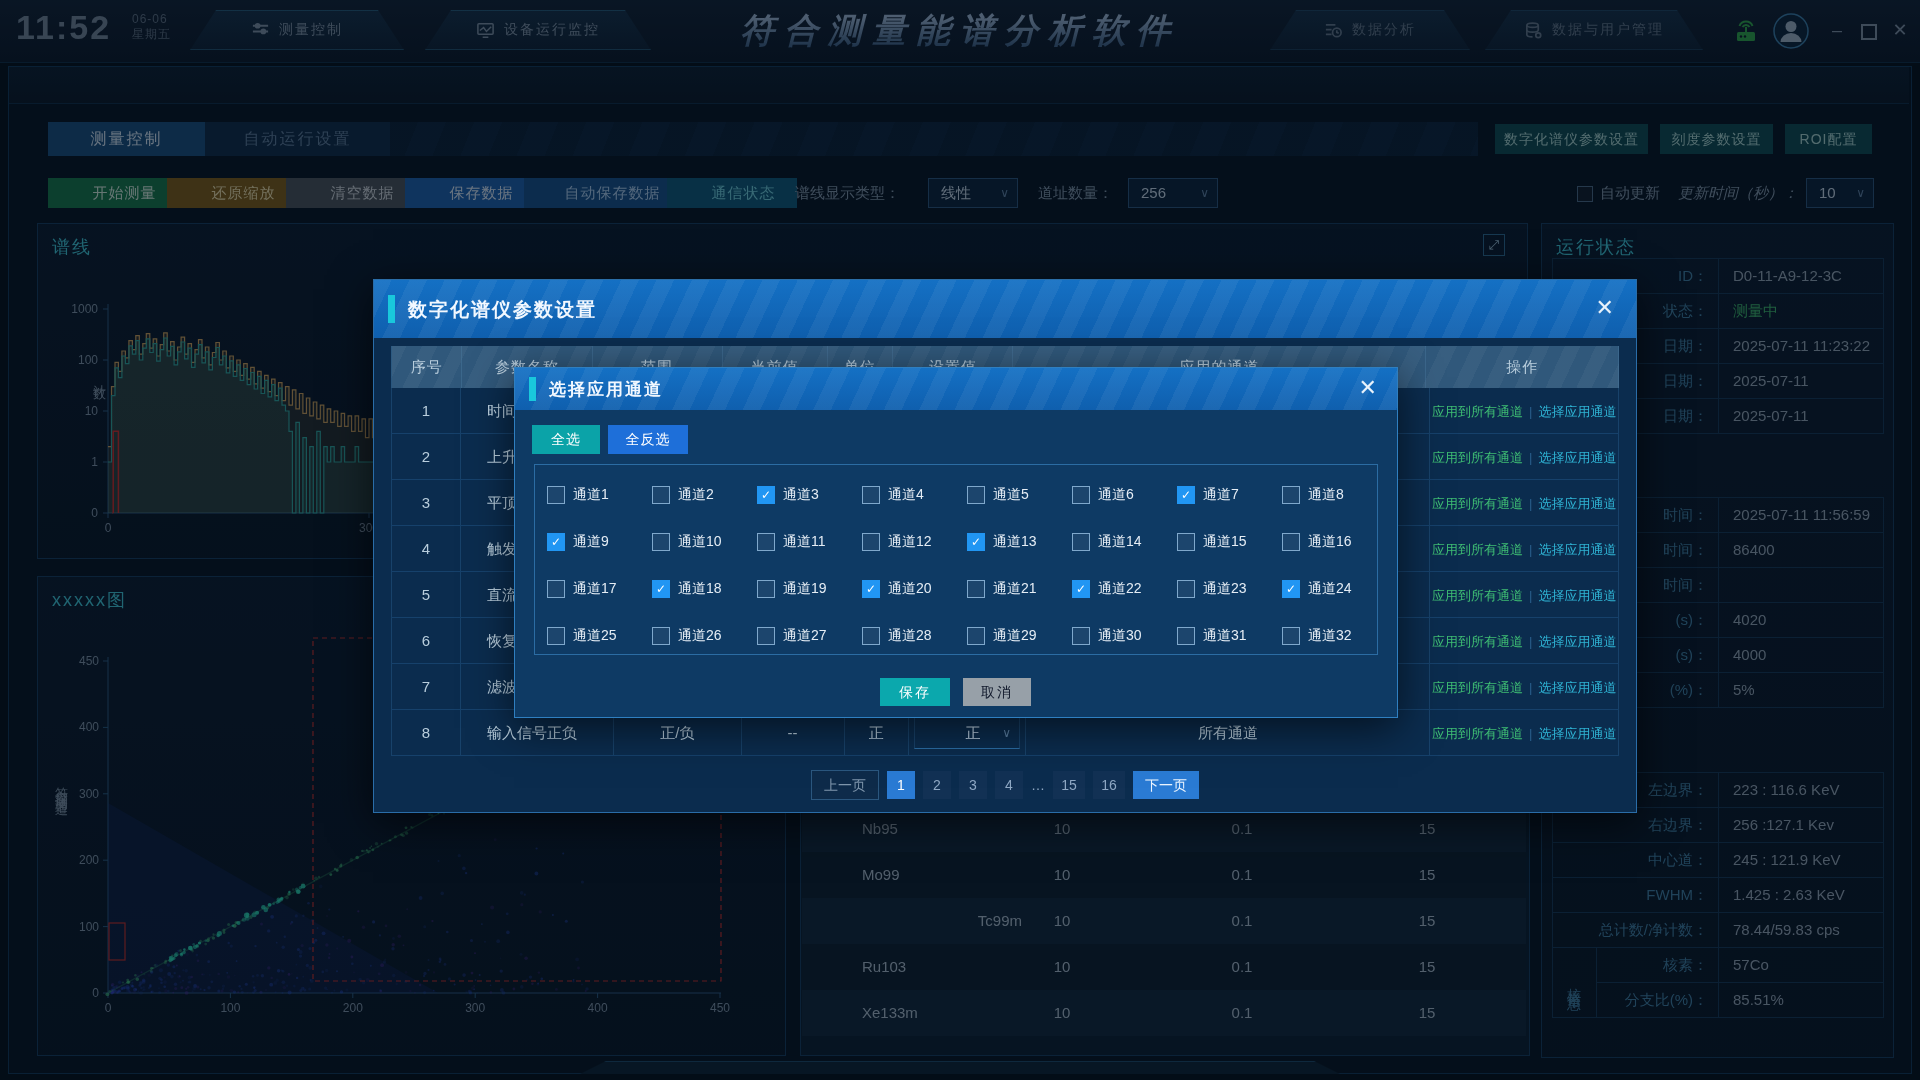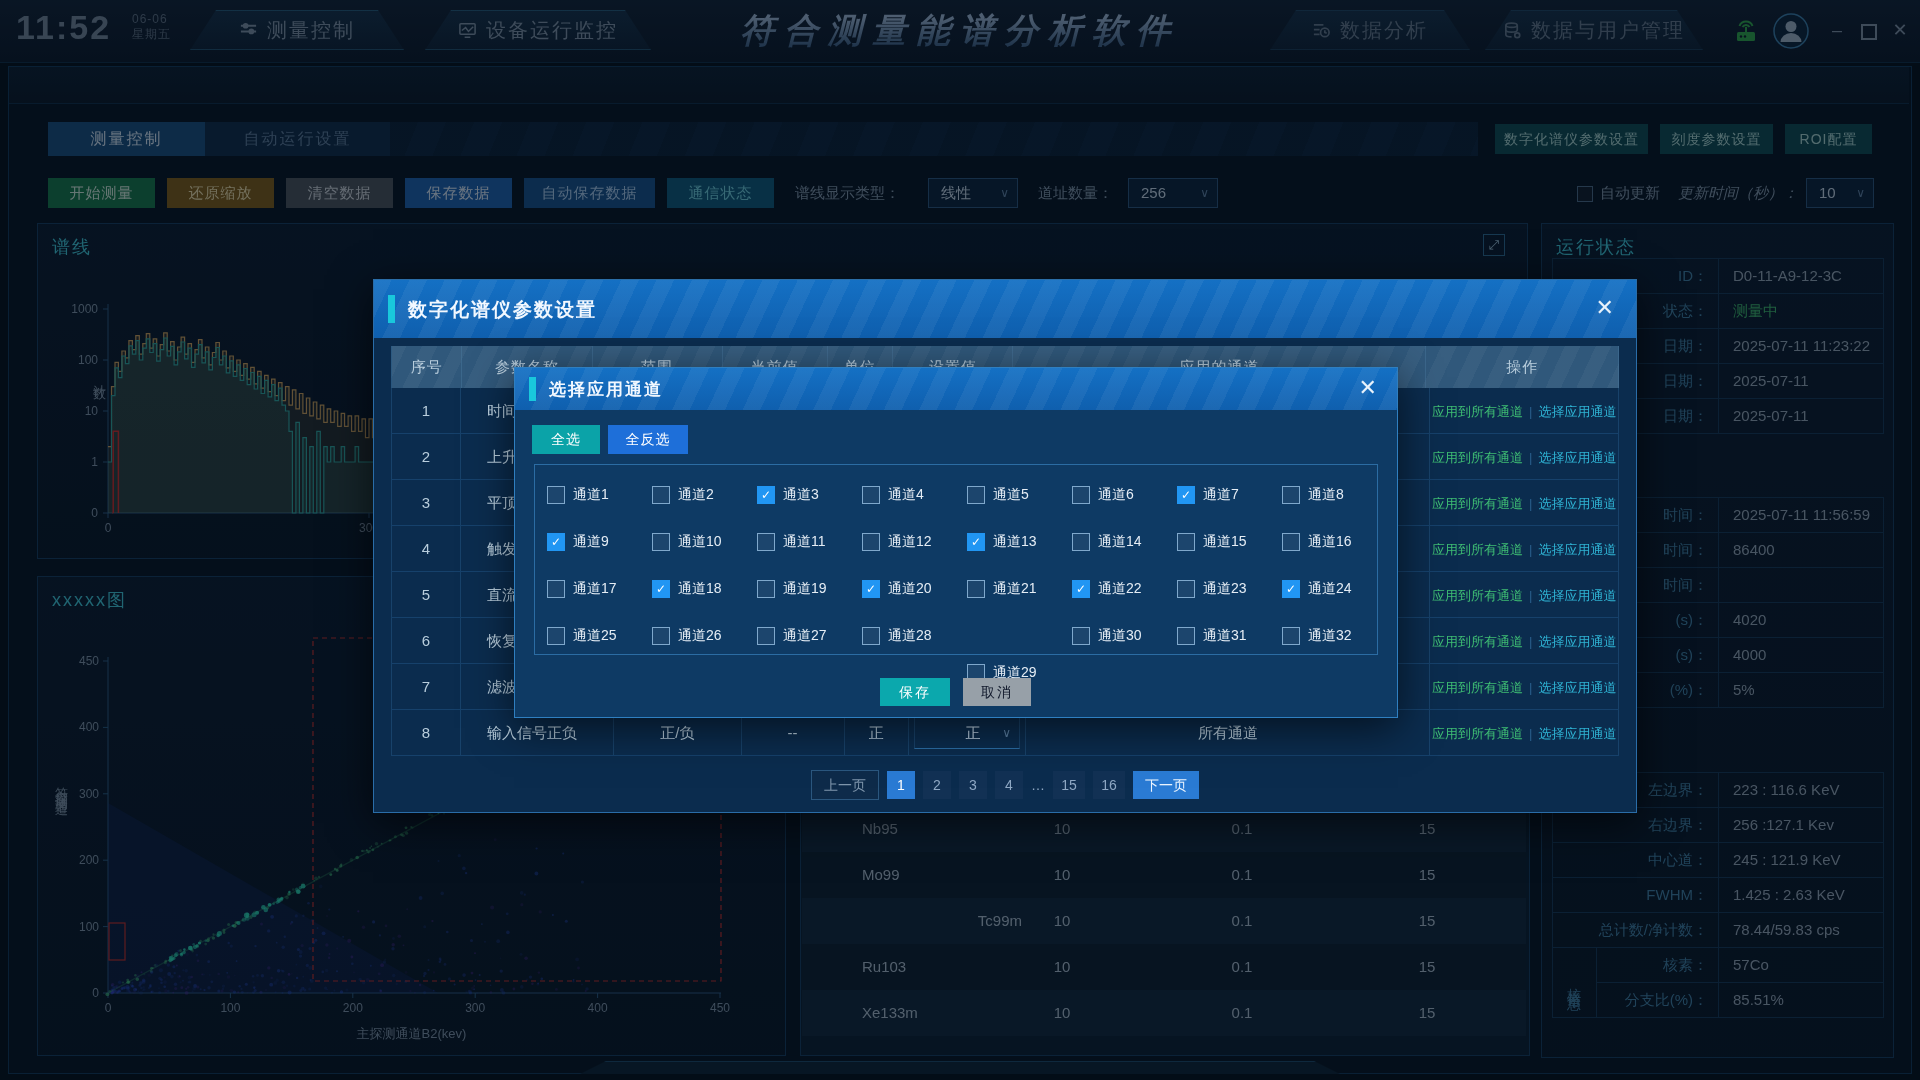--- a/index.html
+++ b/index.html
@@ -4,21 +4,21 @@
 <style>
   html,body{margin:0;padding:0;width:1920px;height:1080px;background:#04111e;overflow:hidden;
     font-family:"Liberation Sans","DejaVu Sans",sans-serif;-webkit-font-smoothing:antialiased;}
   .abs{position:absolute;}
   
   #titlebar{position:absolute;left:0;top:0;width:1920px;height:62px;
     background:linear-gradient(#10243a,#0a1a2c);border-bottom:1px solid #0d2f4a;}
   .clock-time{position:absolute;left:16px;top:8px;font-size:34px;font-weight:bold;color:#71869c;letter-spacing:2px;}
   .clock-date{position:absolute;left:132px;top:12px;font-size:12px;color:#5c7085;line-height:15px;letter-spacing:1px;}
   .toptab{position:absolute;top:10px;height:40px;display:flex;align-items:center;justify-content:center;gap:9px;
-    color:#7d93a9;font-size:20px;letter-spacing:2px;
+    color:#7d93a9;font-size:14px;letter-spacing:2px;
     clip-path:polygon(26px 0,calc(100% - 26px) 0,100% 100%,0 100%);
     background:linear-gradient(rgba(34,86,126,.30),rgba(16,44,72,.45));
     box-shadow:inset 0 0 0 1px rgba(70,170,215,.35);}
   .toptab.dim{box-shadow:inset 0 0 0 1px rgba(60,130,180,.25);color:#62788e;}
   #apptitle{position:absolute;left:0;top:8px;width:1920px;text-align:center;font-size:34px;font-weight:bold;
     font-style:italic;letter-spacing:10px;color:#6d8fb5;
     background:linear-gradient(#9db9d8 20%,#43678e 80%);-webkit-background-clip:text;background-clip:text;
     -webkit-text-fill-color:transparent;}
   .winbtn{position:absolute;top:18px;color:#7d92a8;font-size:18px;line-height:24px;text-align:center;width:24px;cursor:default;}
   #maxbox{position:absolute;top:24px;width:12px;height:12px;border:2px solid #7d92a8;}
@@ -30,21 +30,21 @@
     clip-path:polygon(26px 0,calc(100% - 26px) 0,100% 100%,0 100%);border-top:1px solid #1b4a6e;}
   
   .subtab{position:absolute;top:122px;height:34px;line-height:34px;text-align:center;font-size:16px;letter-spacing:2px;}
   #subtab1{left:48px;width:157px;background:#175083;color:#d6e8f8;}
   #subtab2{left:205px;width:185px;background:#0e2c4b;color:#5c7d9e;}
   #tabstripes{position:absolute;left:390px;top:122px;width:1088px;height:34px;opacity:.65;
     background:repeating-linear-gradient(112deg,#0c2845 0 26px,#0f2e4f 26px 52px);}
   .cfgbtn{position:absolute;top:124px;height:30px;line-height:30px;text-align:center;background:#0e4d57;
     color:#a9d6d4;font-size:14px;letter-spacing:1px;}
   
-  .tbtn{position:absolute;top:178px;height:30px;line-height:30px;text-align:center;font-size:15px;letter-spacing:1px;}
+  .tbtn{position:absolute;top:178px;height:30px;line-height:30px;text-align:center;font-size:15px;letter-spacing:1px;padding-left:23px;}
   .tlabel{position:absolute;top:178px;height:30px;line-height:30px;color:#7f96ac;font-size:15px;}
   .select{position:absolute;top:178px;height:28px;line-height:28px;border:1px solid #2b577f;background:#0a2540;
     color:#c4d8ea;font-size:15px;padding-left:12px;}
   .select .chev{position:absolute;right:8px;color:#5d82a6;font-size:12px;}
   #autoupd-box{position:absolute;left:1577px;top:186px;width:14px;height:14px;border:1px solid #4a6b8a;background:rgba(255,255,255,.04);}
   
   .panel{position:absolute;border:1px solid #133e63;background:linear-gradient(rgba(13,36,60,.55),rgba(9,26,44,.55));}
   .ptitle{position:absolute;left:14px;top:11px;color:#3fc8dc;font-size:18px;letter-spacing:2px;}
   #expand{position:absolute;right:22px;top:10px;width:20px;height:20px;border:1px solid #2d6d96;color:#9fc6e0;
     font-size:13px;text-align:center;line-height:20px;}
@@ -812,21 +812,20 @@
       <circle cx="208.5" cy="338.2" r="2.6" fill="rgba(45,225,190,0.78)"></circle>
       <circle cx="180.2" cy="358.5" r="1.8" fill="rgba(45,225,190,0.73)"></circle>
       <circle cx="239.3" cy="325.3" r="1.7" fill="rgba(45,225,190,0.56)"></circle>
       <circle cx="242.9" cy="323.0" r="1.8" fill="rgba(45,225,190,0.52)"></circle>
       <circle cx="132.3" cy="380.4" r="1.5" fill="rgba(45,225,190,0.62)"></circle>
       <circle cx="240.5" cy="322.4" r="2.0" fill="rgba(45,225,190,0.62)"></circle>
       <circle cx="258.8" cy="312.4" r="1.8" fill="rgba(45,225,190,0.47)"></circle>
       <rect x="275" y="61" width="408" height="343" fill="none" stroke="#c03030" stroke-width="1.2" stroke-dasharray="5 4"></rect>
       <rect x="71" y="346" width="16" height="37" fill="none" stroke="#c03030" stroke-width="1.2"></rect>
     </svg>
-  <div class="abs" style="left:0;top:448px;width:747px;text-align:center;color:#7e95ab;font-size:13px;">主探测通道B2(kev)</div>
 </div>
 
 <div class="panel" style="left:800px;top:576px;width:728px;height:478px;background:#0a2136;">
   <div id="nucrows">
       <div class="nrow" style="top: 229px; background: rgb(16, 41, 63);">
         <span style="left: 60px; width: 160px; text-align: left;">Nb95</span>
         <span style="left: 210px; width: 100px; text-align: center;">10</span>
         <span style="left: 390px; width: 100px; text-align: center;">0.1</span>
         <span style="left: 575px; width: 100px; text-align: center;">15</span>
       </div>
@@ -1173,21 +1172,21 @@
         <span>通道26</span>
       </div>
       <div class="chk" style="left: 222px; top: 162px;">
         <span class="box"></span>
         <span>通道27</span>
       </div>
       <div class="chk" style="left: 327px; top: 162px;">
         <span class="box"></span>
         <span>通道28</span>
       </div>
-      <div class="chk" style="left: 432px; top: 162px; margin-top: 37px;">
+      <div class="chk" style="left: 432px; top: 162px;">
         <span class="box"></span>
         <span>通道29</span>
       </div>
       <div class="chk" style="left: 537px; top: 162px;">
         <span class="box"></span>
         <span>通道30</span>
       </div>
       <div class="chk" style="left: 642px; top: 162px;">
         <span class="box"></span>
         <span>通道31</span>

